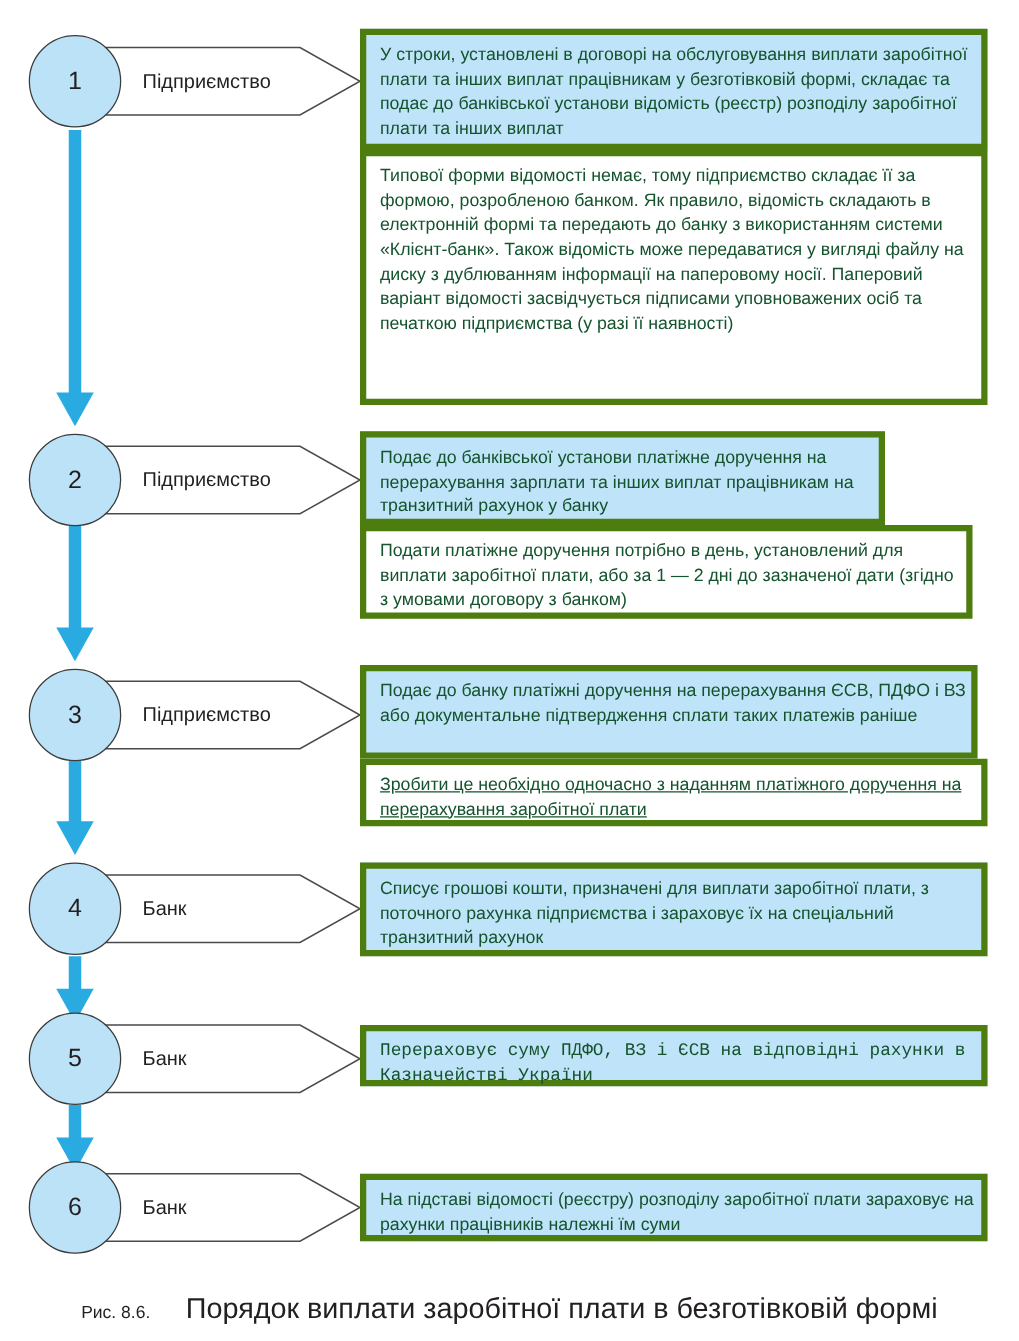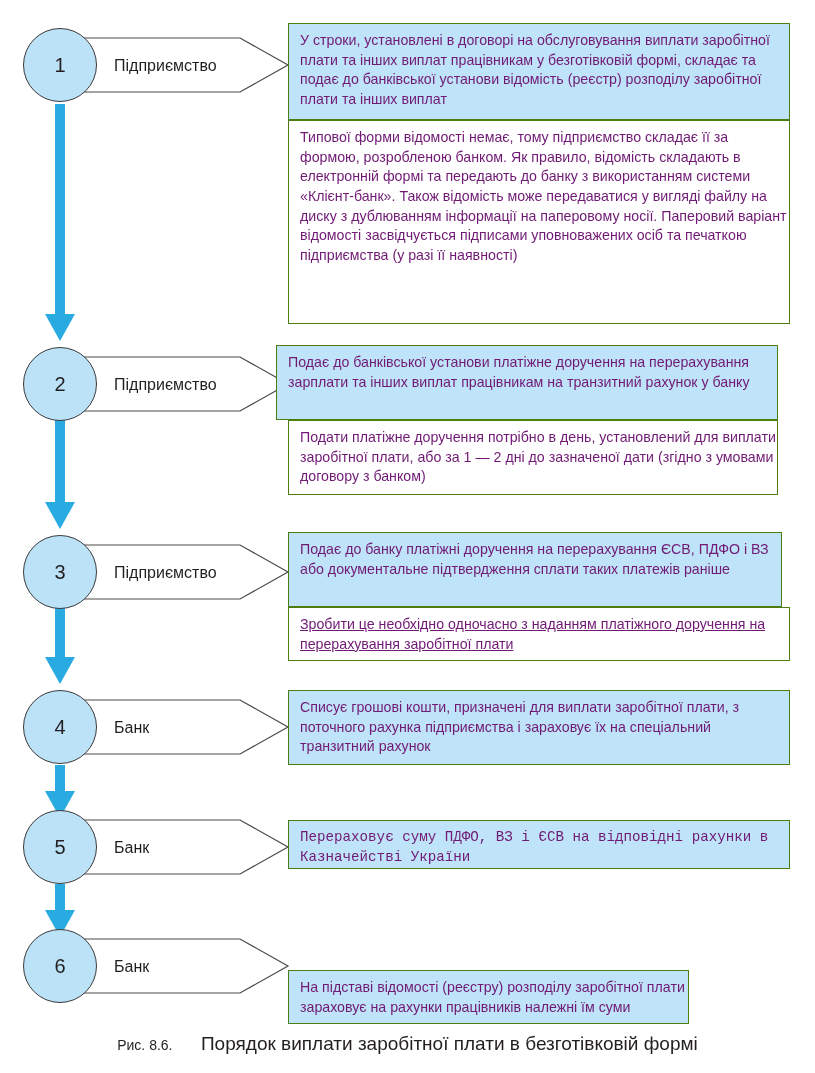--- a/index.html
+++ b/index.html
@@ -60,25 +60,25 @@
     z-index: 5;
     font-size: 16px;
     color: #231f20;
     white-space: nowrap;
   }
 
   
   .box {
     position: absolute;
     box-sizing: border-box;
-    border: 1px solid #4d7c0f;
+    border: 5px solid #4d7c0f;
     padding: 7px 0 8px 11px;
     font-size: 14.2px;
     line-height: 1.385;
-    color: #701a75;
+    color: #14532d;
     z-index: 3;
   }
   .box.blue  { background: #bfe3f8; }
   .box.white { background: #ffffff; }
   .box p {
     margin: 0;
   }
 
   
   #figure-caption {
@@ -87,21 +87,21 @@
     top: 1033px;
     width: 815px;
     text-align: center;
     color: #231f20;
     white-space: nowrap;
   }
   #figure-caption .cap-num {
     font-size: 14px;
   }
   #figure-caption .cap-text {
-    font-size: 19px;
+    font-size: 23px;
     margin-left: 24px;
   }
 </style>
 </head>
 <body>
 
 <div id="diagram-root">
 
   <svg id="connector-layer" viewBox="0 0 815 1073" width="815" height="1073">
 
@@ -162,21 +162,21 @@
   <div class="actor-label" style="left:114px; top:839px;">Банк</div>
   <div class="actor-label" style="left:114px; top:958px;">Банк</div>
 
   <div class="box blue" style="left:288px; top:23px; width:502px; height:97px;">
     <p>У строки, установлені в договорі на обслуговування виплати заробітної плати та інших виплат працівникам у безготівковій формі, складає та подає до банківської установи відомість (реєстр) розподілу заробітної плати та інших виплат</p>
   </div>
   <div class="box white" style="left:288px; top:120px; width:502px; height:204px;">
     <p>Типової форми відомості немає, тому підприємство складає її за формою, розробленою банком. Як правило, відомість складають в електронній формі та передають до банку з використанням системи «Клієнт-банк». Також відомість може передаватися у вигляді файлу на диску з дублюванням інформації на паперовому носії. Паперовий варіант відомості засвідчується підписами уповноважених осіб та печаткою підприємства (у разі її наявності)</p>
   </div>
 
-  <div class="box blue" style="left:276px; top:345px; width:502px; height:75px;">
+  <div class="box blue" style="left:288px; top:345px; width:420px; height:75px;">
     <p>Подає до банківської установи платіжне доручення на перерахування зарплати та інших виплат працівникам на транзитний рахунок у банку</p>
   </div>
   <div class="box white" style="left:288px; top:420px; width:490px; height:75px;">
     <p>Подати платіжне доручення потрібно в день, установлений для виплати заробітної плати, або за 1 — 2 дні до зазначеної дати (згідно з умовами договору з банком)</p>
   </div>
 
   <div class="box blue" style="left:288px; top:532px; width:494px; height:75px;">
     <p>Подає до банку платіжні доручення на перерахування ЄСВ, ПДФО і ВЗ або документальне підтвердження сплати таких платежів раніше</p>
   </div>
   <div class="box white" style="left:288px; top:607px; width:502px; height:54px;text-decoration:underline;">
@@ -184,21 +184,21 @@
   </div>
 
   <div class="box blue" style="left:288px; top:690px; width:502px; height:75px;">
     <p>Списує грошові кошти, призначені для виплати заробітної плати, з поточного рахунка підприємства і зараховує їх на спеціальний транзитний рахунок</p>
   </div>
 
   <div class="box blue" style="left:288px; top:820px; width:502px; height:49px;font-family:Liberation Mono, monospace;">
     <p>Перераховує суму ПДФО, ВЗ і ЄСВ на відповідні рахунки в Казначействі України</p>
   </div>
 
-  <div class="box blue" style="left:288px; top:970px; width:401px; height:54px;">
+  <div class="box blue" style="left:288px; top:939px; width:502px; height:54px;">
     <p>На підставі відомості (реєстру) розподілу заробітної плати зараховує на рахунки працівників належні їм суми</p>
   </div>
 
   <div id="figure-caption">
     <span class="cap-num">Рис. 8.6.</span>
     <span class="cap-text">Порядок виплати заробітної плати в безготівковій формі</span>
   </div>
 
 </div>
 

